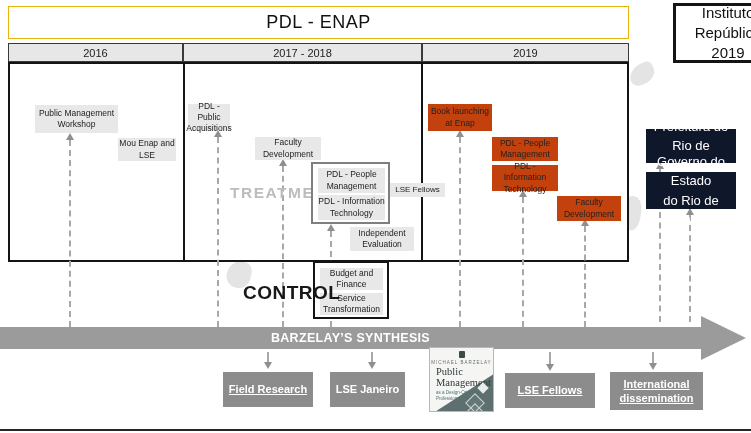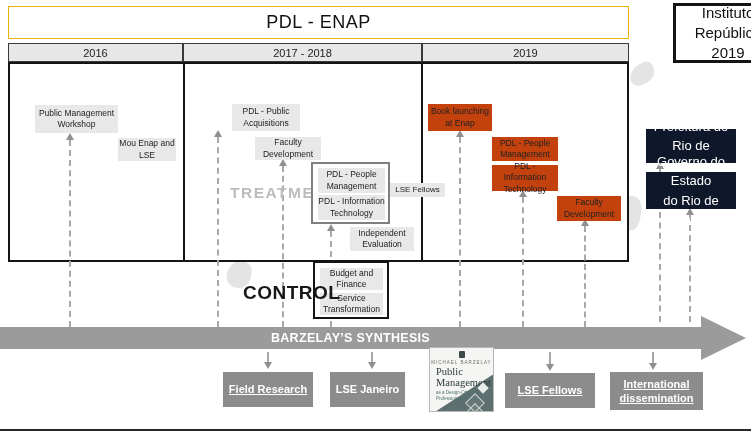--- a/index.html
+++ b/index.html
@@ -119,21 +119,21 @@
 
   <div class="abs bx bx-l ml" style="left:35px;top:105px;width:83px;height:28px;">
     <span class="ml">Public Management
 Workshop</span>
   </div>
   <div class="abs bx bx-l ml" style="left:118px;top:138px;width:58px;height:23px;">
     <span class="ml">Mou Enap and
 LSE</span>
   </div>
 
-  <div class="abs bx bx-l ml" style="left:188px;top:104px;width:68px;height:27px;margin-left:44px;">
+  <div class="abs bx bx-l ml" style="left:188px;top:104px;width:42px;height:27px;">
     <span class="ml">PDL - Public
 Acquisitions</span>
   </div>
   <div class="abs bx bx-l ml" style="left:255px;top:137px;width:66px;height:23px;">
     <span class="ml">Faculty
 Development</span>
   </div>
 
   <div class="abs lbl-treat" style="left:230px;top:184px;">
     <span>TREATMENT</span>

